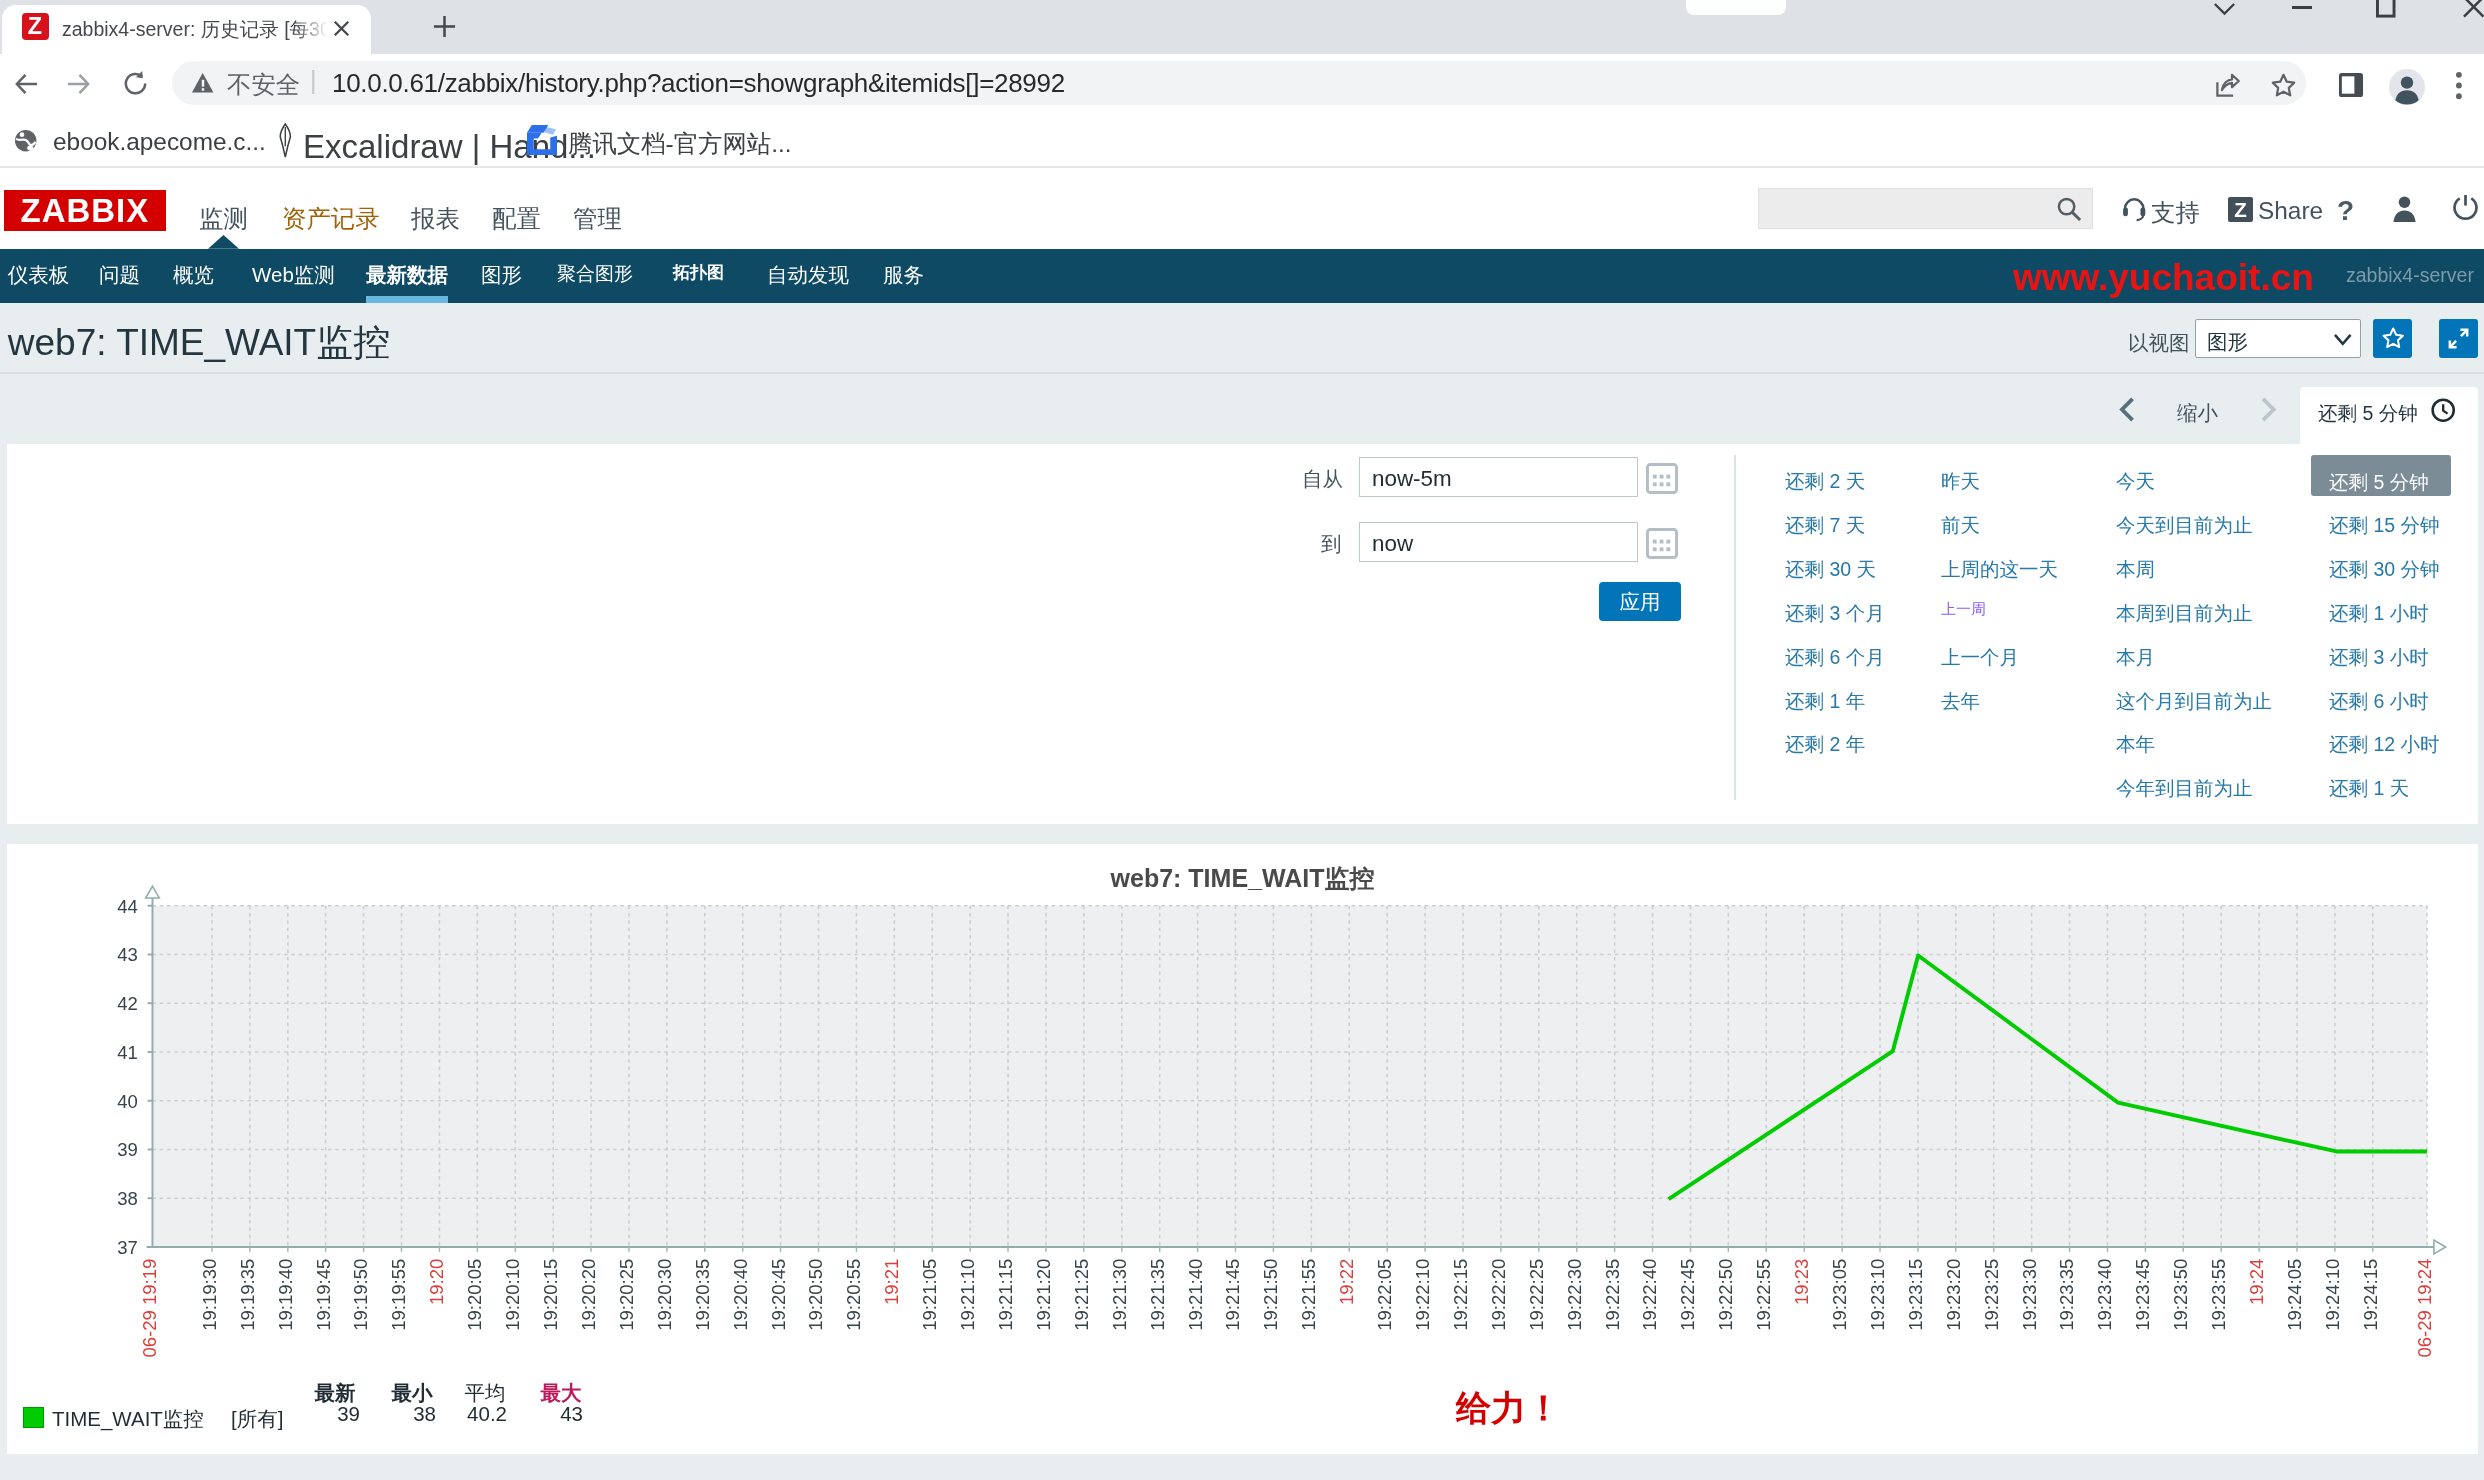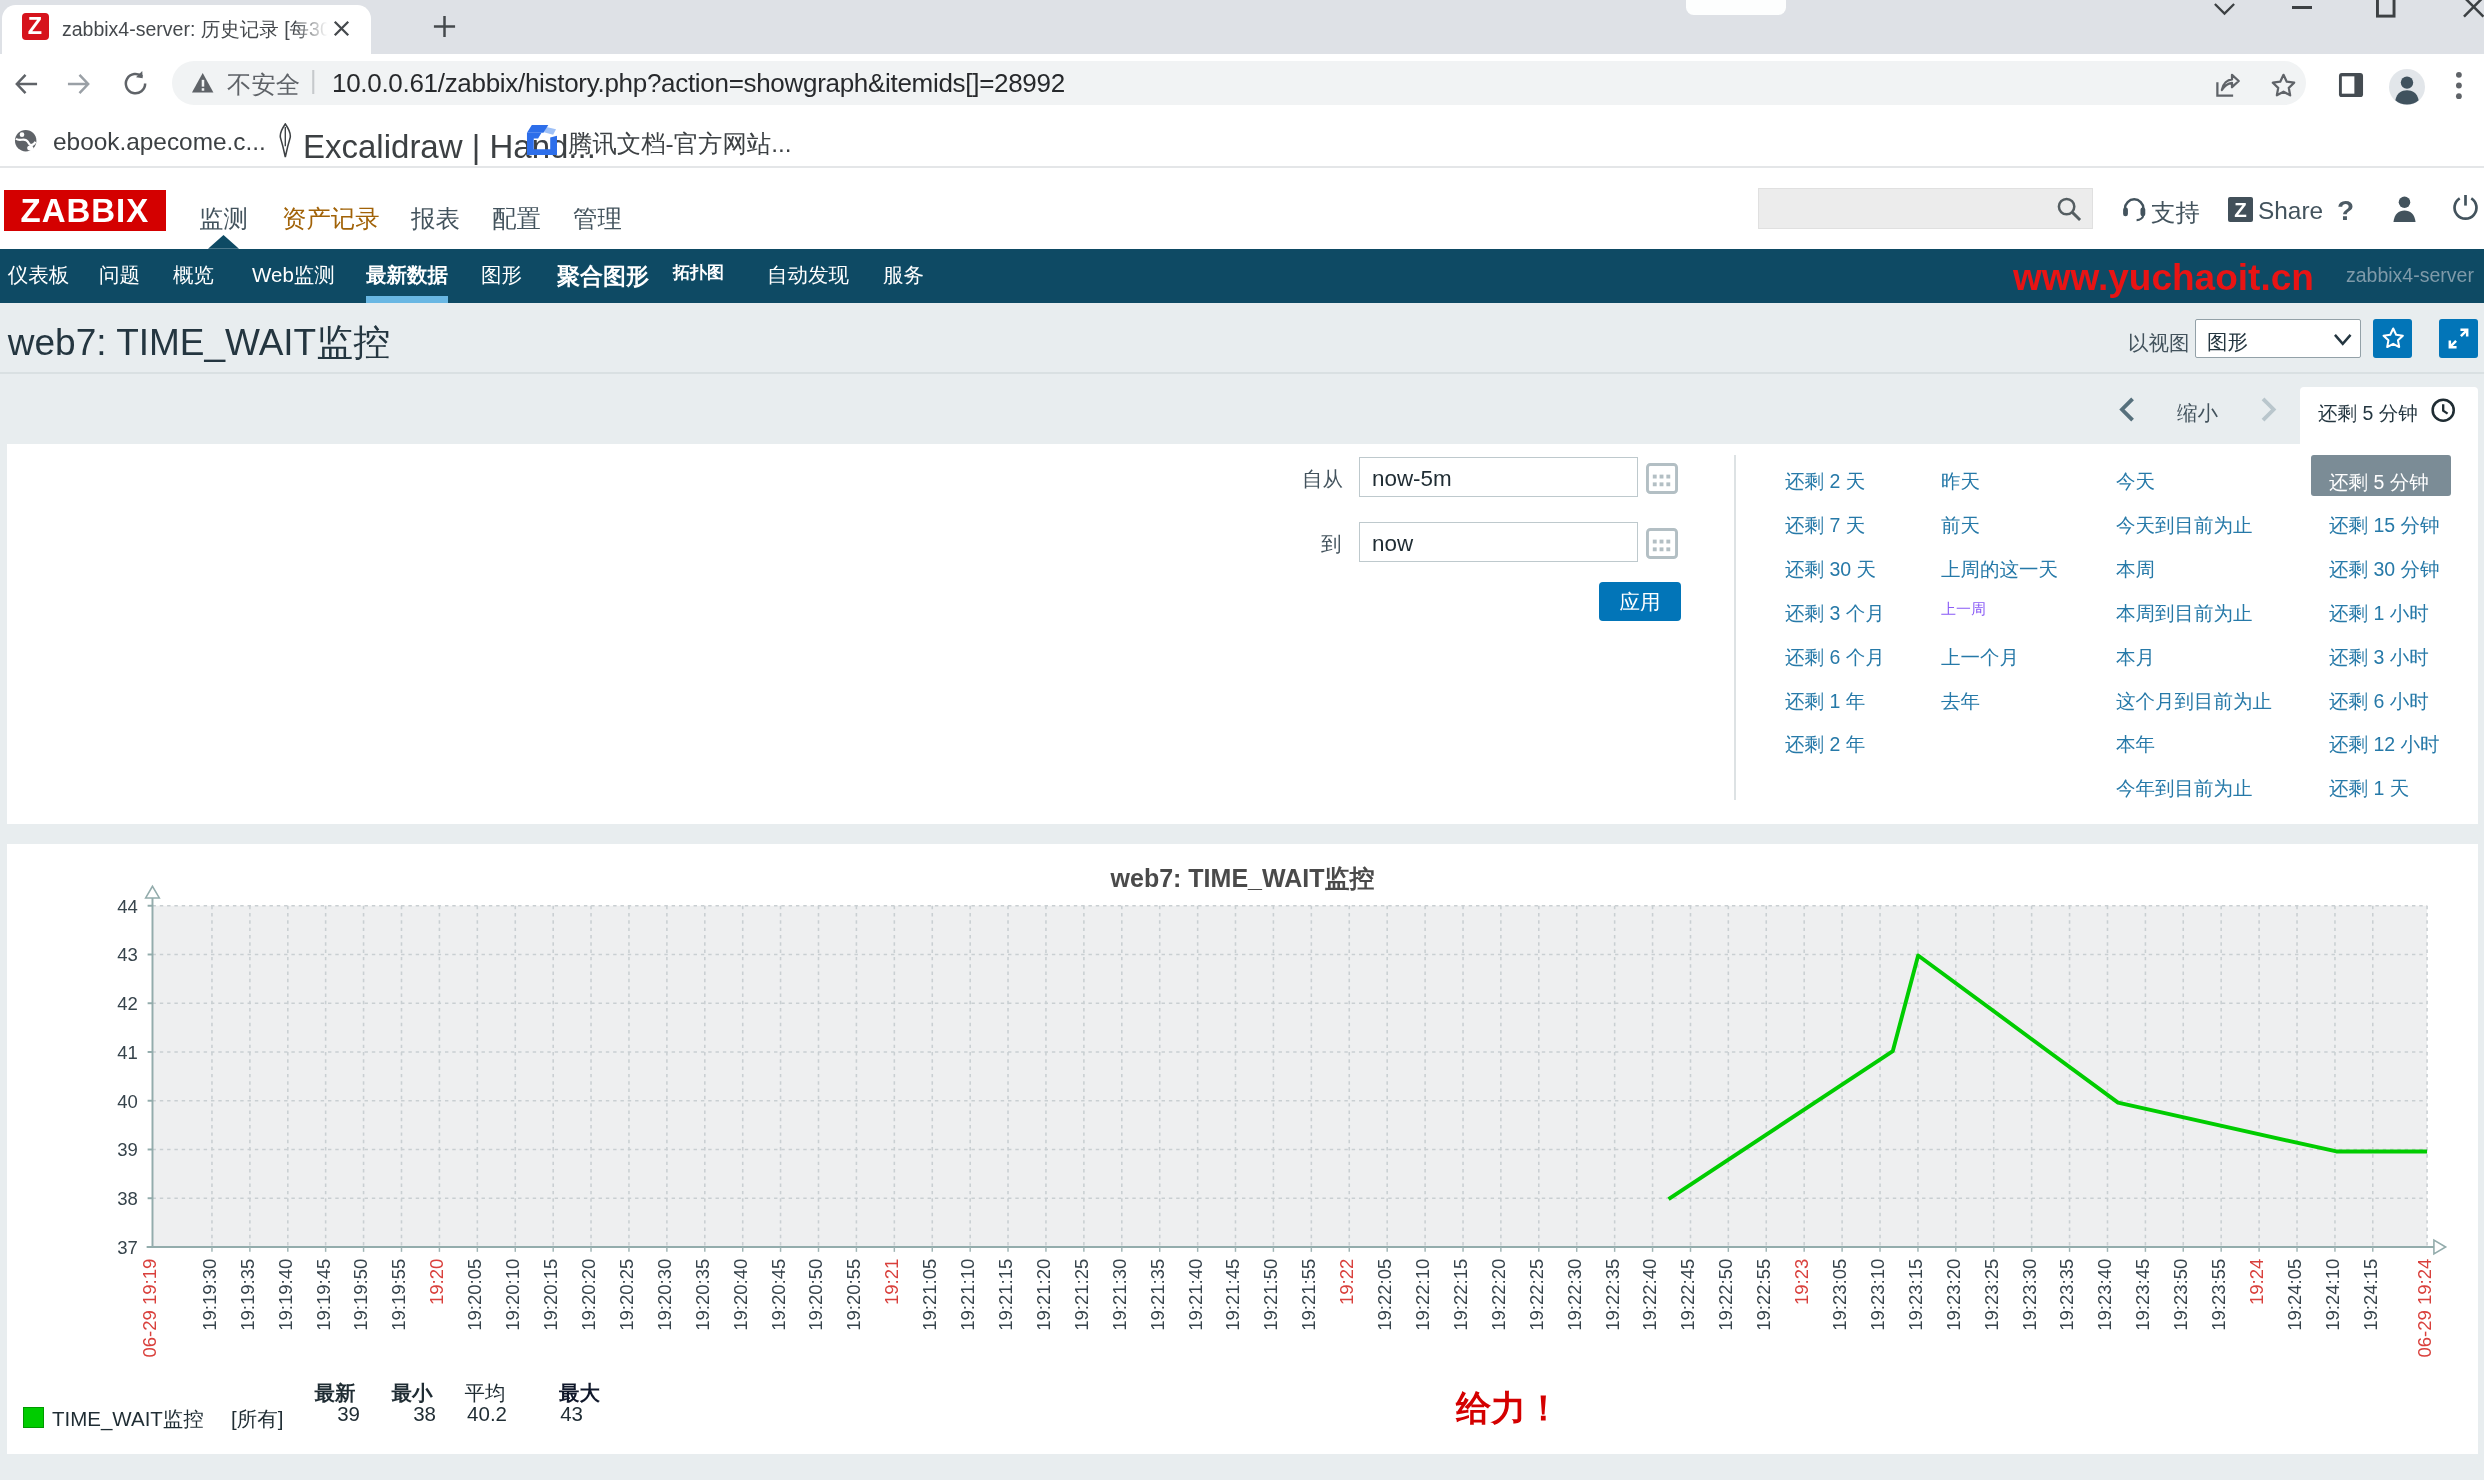--- a/index.html
+++ b/index.html
@@ -122,21 +122,21 @@
     <path d="M8 4.5 a11.4 11.4 0 1 0 12 0" fill="none" stroke="#43535d" stroke-width="2.8"></path>
     <path d="M14 1 V12" stroke="#43535d" stroke-width="2.8"></path>
   </svg>
 <div class="abs" style="left:0;top:249px;width:2485px;height:54px;background:#0e4a64"></div>
 <div class="abs" style="left:7.8px;top:261px;font-size:20.5px;color:#fff;font-weight:normal">仪表板</div>
 <div class="abs" style="left:99px;top:261px;font-size:20.5px;color:#fff;font-weight:normal">问题</div>
 <div class="abs" style="left:173px;top:261px;font-size:20.5px;color:#fff;font-weight:normal">概览</div>
 <div class="abs" style="left:252px;top:261px;font-size:20.5px;color:#fff;font-weight:normal">Web监测</div>
 <div class="abs" style="left:366px;top:261px;font-size:20.5px;color:#fff;font-weight:bold">最新数据</div>
 <div class="abs" style="left:481px;top:261px;font-size:20.5px;color:#fff;font-weight:normal">图形</div>
-<div class="abs" style="left:557px;top:261px;font-size:23px;color:#fff;font-weight:bold">聚合图形</div>
+<div class="abs" style="left:557px;top:261px;font-size:19px;color:#fff;font-weight:normal">聚合图形</div>
 <div class="abs" style="left:673px;top:261px;font-size:17px;color:#fff;font-weight:bold">拓扑图</div>
 <div class="abs" style="left:767px;top:261px;font-size:20.5px;color:#fff;font-weight:normal">自动发现</div>
 <div class="abs" style="left:883px;top:261px;font-size:20.5px;color:#fff;font-weight:normal">服务</div>
 <div class="abs" style="left:366px;top:296px;width:82px;height:6.8px;background:#69b7e3"></div>
 <div class="abs" style="left:2013px;top:257px;font-size:37px;font-weight:bold;color:#e81414">www.yuchaoit.cn</div>
 <div class="abs" style="left:2346px;top:264px;font-size:19.5px;color:#7e9aa9">zabbix4-server</div>
 <div class="abs" style="left:7.8px;top:318px;font-size:37px;color:#243640">web7: TIME_WAIT监控</div>
 <div class="abs" style="left:2128px;top:329px;font-size:20.5px;color:#43535d">以视图</div>
 <div class="abs" style="left:2195px;top:319px;width:166px;height:39px;background:#fff;border:1px solid #93a1a8;border-radius:2px"></div>
 <div class="abs" style="left:2207px;top:328px;font-size:20.5px;color:#243640">图形</div>
@@ -435,18 +435,18 @@
     <text transform="translate(160,1291) rotate(-90)" text-anchor="end" font-size="19" fill="#d9403c">06-29 19:19</text>
     <text transform="translate(2493,1291) rotate(-90)" text-anchor="end" font-size="19" fill="#d9403c">06-29 19:24</text>
     <polyline points="1711,1230 1941,1078 1967,980 2172,1131 2396,1181 2489,1181" fill="none" stroke="#00cc00" stroke-width="4" stroke-linejoin="round"></polyline>
   </svg>
 <div class="abs" style="left:23.4px;top:1407px;width:20.5px;height:20.5px;background:#00cc00;border:1px solid #009900"></div>
 <div class="abs" style="left:52px;top:1405px;font-size:20.5px;color:#1f2c33">TIME_WAIT监控</div>
 <div class="abs" style="left:231px;top:1405px;font-size:20.5px;color:#1f2c33">[所有]</div>
 <div class="abs" style="left:296px;top:1379px;width:78px;text-align:center;font-size:20.5px;font-weight:bold;color:#1f2c33">最新</div>
 <div class="abs" style="left:373px;top:1379px;width:78px;text-align:center;font-size:20.5px;font-weight:bold;color:#1f2c33">最小</div>
 <div class="abs" style="left:446px;top:1379px;width:78px;text-align:center;font-size:20.5px;font-weight:normal;color:#1f2c33">平均</div>
-<div class="abs" style="left:522px;top:1379px;width:78px;text-align:right;font-size:20.5px;font-weight:bold;color:#0f172a">最大</div>
+<div class="abs" style="left:522px;top:1379px;width:78px;text-align:center;font-size:20.5px;font-weight:bold;color:#be185d">最大</div>
 <div class="abs" style="left:272px;top:1402px;width:88px;text-align:right;font-size:20.5px;color:#1f2c33">39</div>
 <div class="abs" style="left:348px;top:1402px;width:88px;text-align:right;font-size:20.5px;color:#1f2c33">38</div>
 <div class="abs" style="left:419px;top:1402px;width:88px;text-align:right;font-size:20.5px;color:#1f2c33">40.2</div>
 <div class="abs" style="left:495px;top:1402px;width:88px;text-align:right;font-size:20.5px;color:#1f2c33">43</div>
 <div class="abs" style="left:1456px;top:1385px;font-size:35px;font-weight:bold;color:#d40000">给力！</div>
 
 </body></html>

